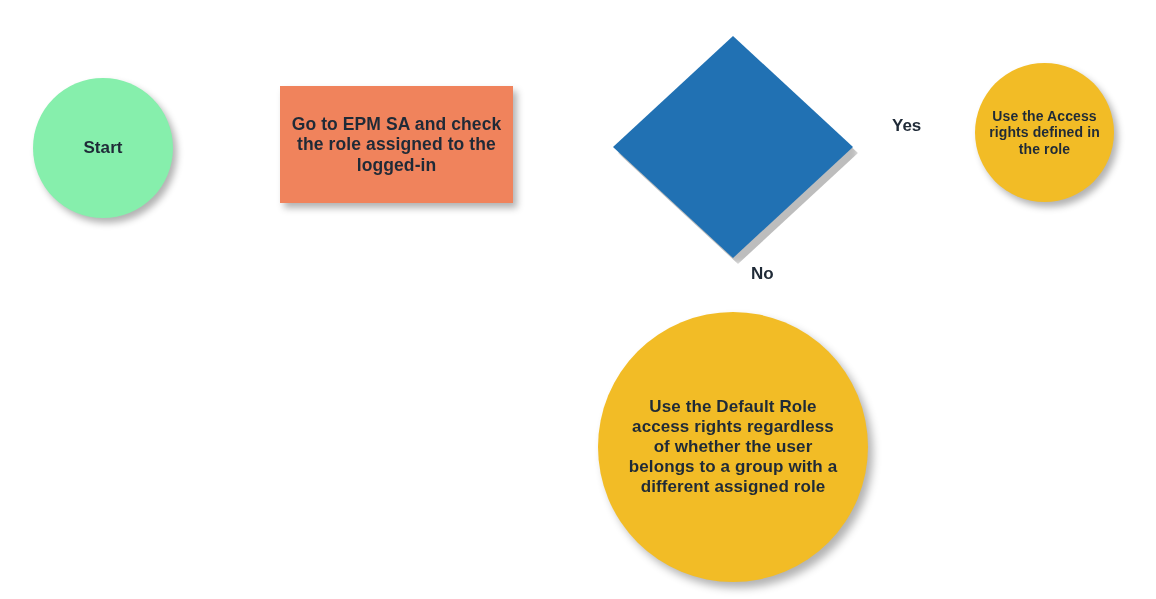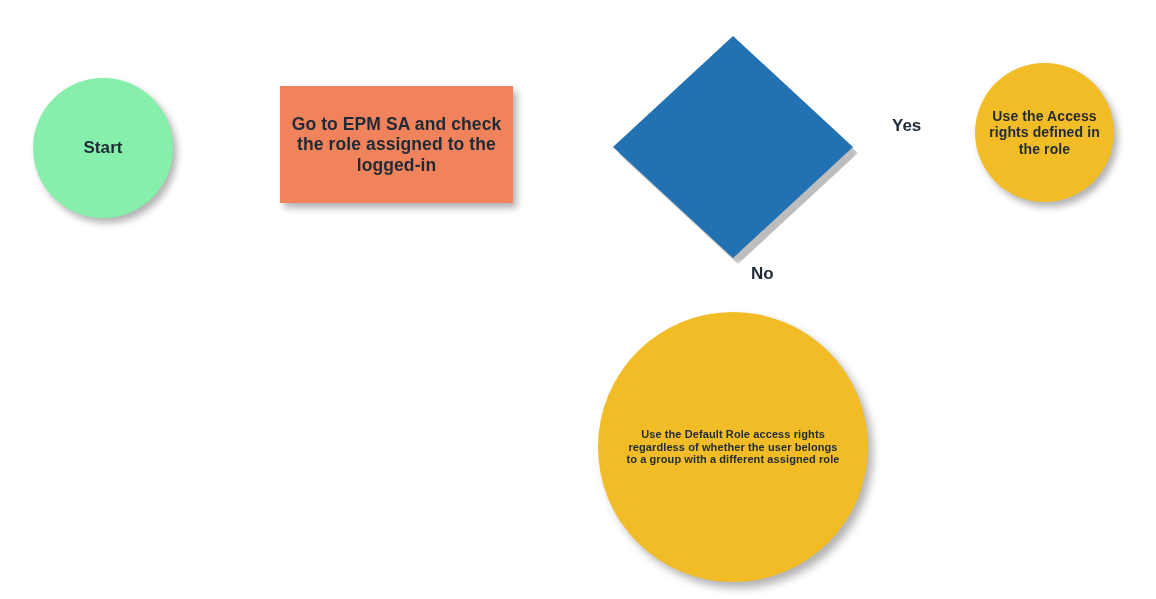--- a/index.html
+++ b/index.html
@@ -31,21 +31,21 @@
   #decision-node .txt{font-size:16.5px;width:130px;color:#1F2A37;}
 
   
   #yes-node{left:975px;top:63px;width:139px;height:139px;border-radius:50%;
             background:#F2BC26;box-shadow:4px 5px 7px rgba(0,0,0,0.30);}
   #yes-node .txt{font-size:14px;width:116px;}
 
   
   #no-node{left:598px;top:312px;width:270px;height:270px;border-radius:50%;
            background:#F2BC26;box-shadow:5px 6px 9px rgba(0,0,0,0.30);}
-  #no-node .txt{font-size:11px;width:216px;}
+  #no-node .txt{font-size:17px;width:216px;}
 
   
   #arrow-layer{position:absolute;left:0;top:0;width:1156px;height:599px;z-index:3;}
 
   
   .edge-label{position:absolute;color:#1F2A37;font-weight:bold;font-size:17px;z-index:4;}
   #label-yes{left:884px;top:116px;margin-left:8px;}
   #label-no{left:751px;top:264px;}
 </style>
 </head>

